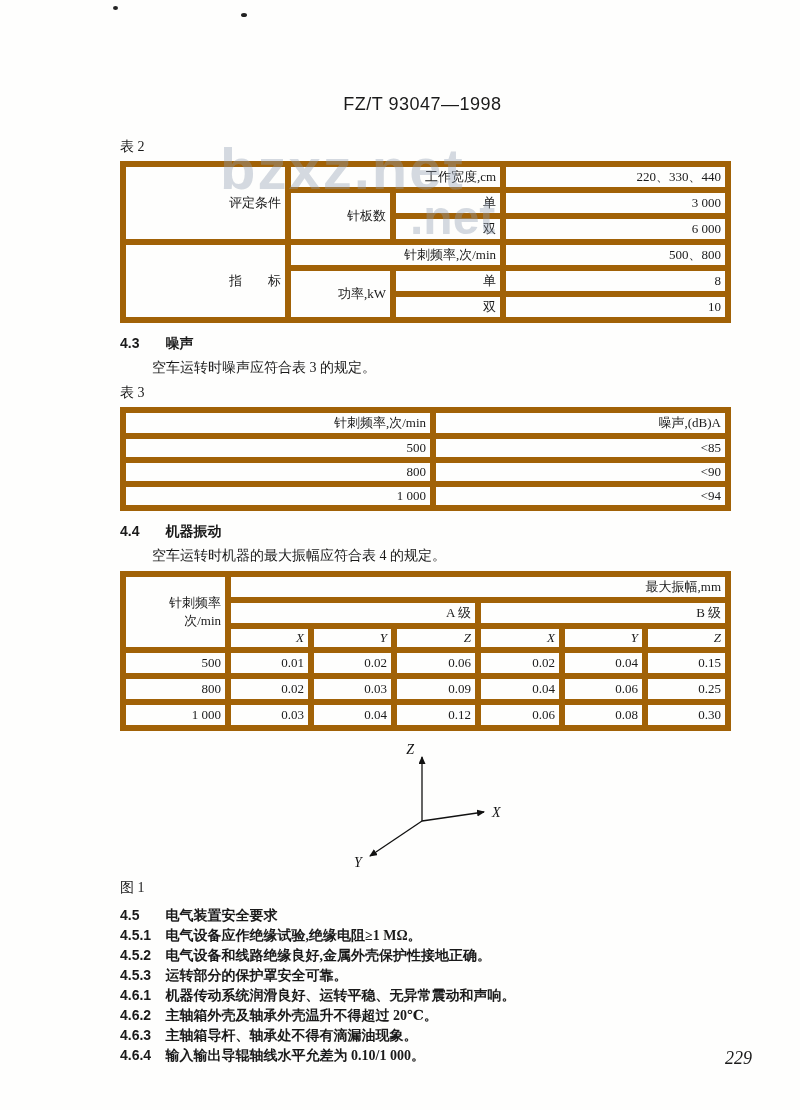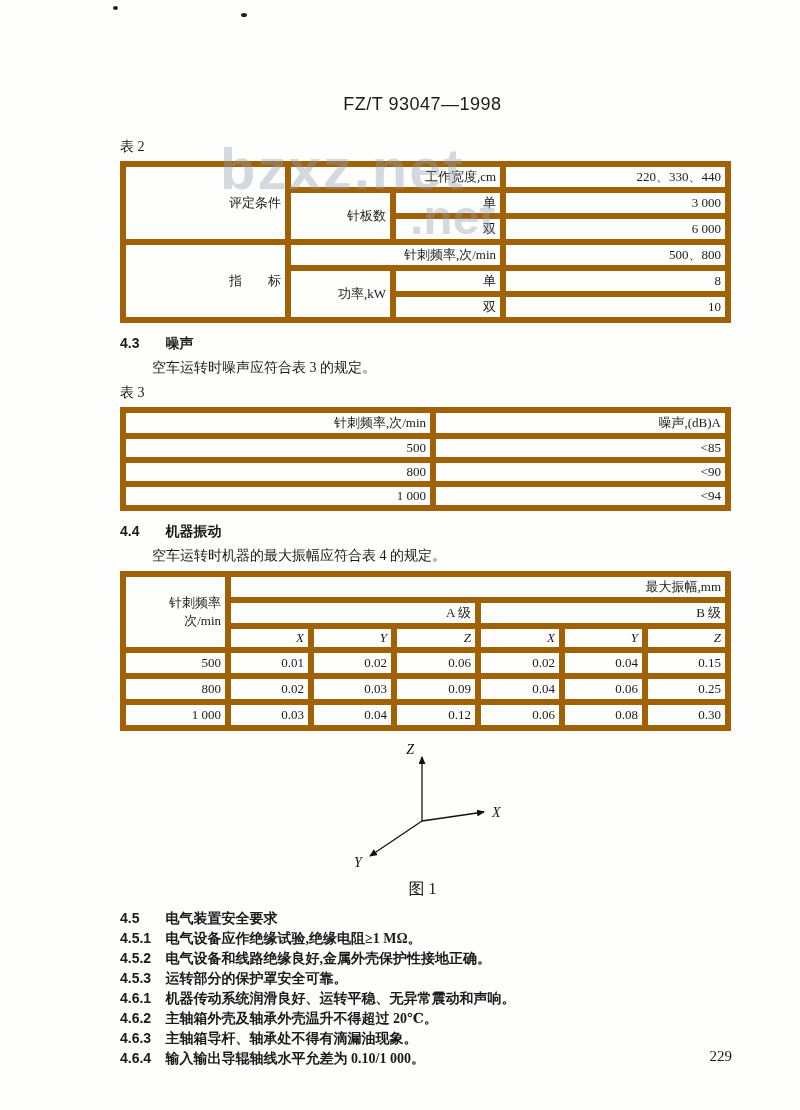--- a/index.html
+++ b/index.html
@@ -49,40 +49,41 @@
 
   .clause { font-size:14px; margin:3px 0; line-height:17px;font-weight:bold; }
   .clause-num {
     display:inline-block;
     min-width:42px;
     font-family:"Liberation Sans","DejaVu Sans",sans-serif;
   }
   .body-text { font-size:14px; margin:7px 0 7px 32px; line-height:17px; }
 
   .figure-wrap { text-align:center; margin:10px 0 6px 0; }
-  .figure-caption { text-align:center; font-size:16px; margin:2px 0 10px 0; }
+  .figure-caption { text-align:left; font-size:14px; margin:2px 0 10px 0; }
   .italic { font-style:italic; font-family:"Liberation Serif",serif; }
 
   .watermark {
     position:absolute;
     left:220px; top:140px;
     color:rgba(145,158,175,0.38);
     font-family:"Liberation Sans","DejaVu Sans",sans-serif;
     font-weight:bold;
     pointer-events:none;
     z-index:5;
     line-height:1;
   }
   .watermark .wm-main { font-size:58px; letter-spacing:2px; display:block; }
   .watermark .wm-sub  { font-size:48px; display:block; margin:-4px 0 0 190px; }
 
   .page-number {
     position:absolute;
-    right:68px; top:1048px;
-    font-size:15px;
+    right:48px; top:1048px;
+    font-style:italic;
+    font-size:18px;
   }
 
   .speck { position:absolute; background:#222; border-radius:50%; }
   .speck-a { left:113px; top:6px;  width:5px; height:4px; }
   .speck-b { left:241px; top:13px; width:6px; height:4px; }
 
   svg text {
     font-family:"Liberation Serif","DejaVu Serif",serif;
     font-style:italic;
     font-size:14px;

